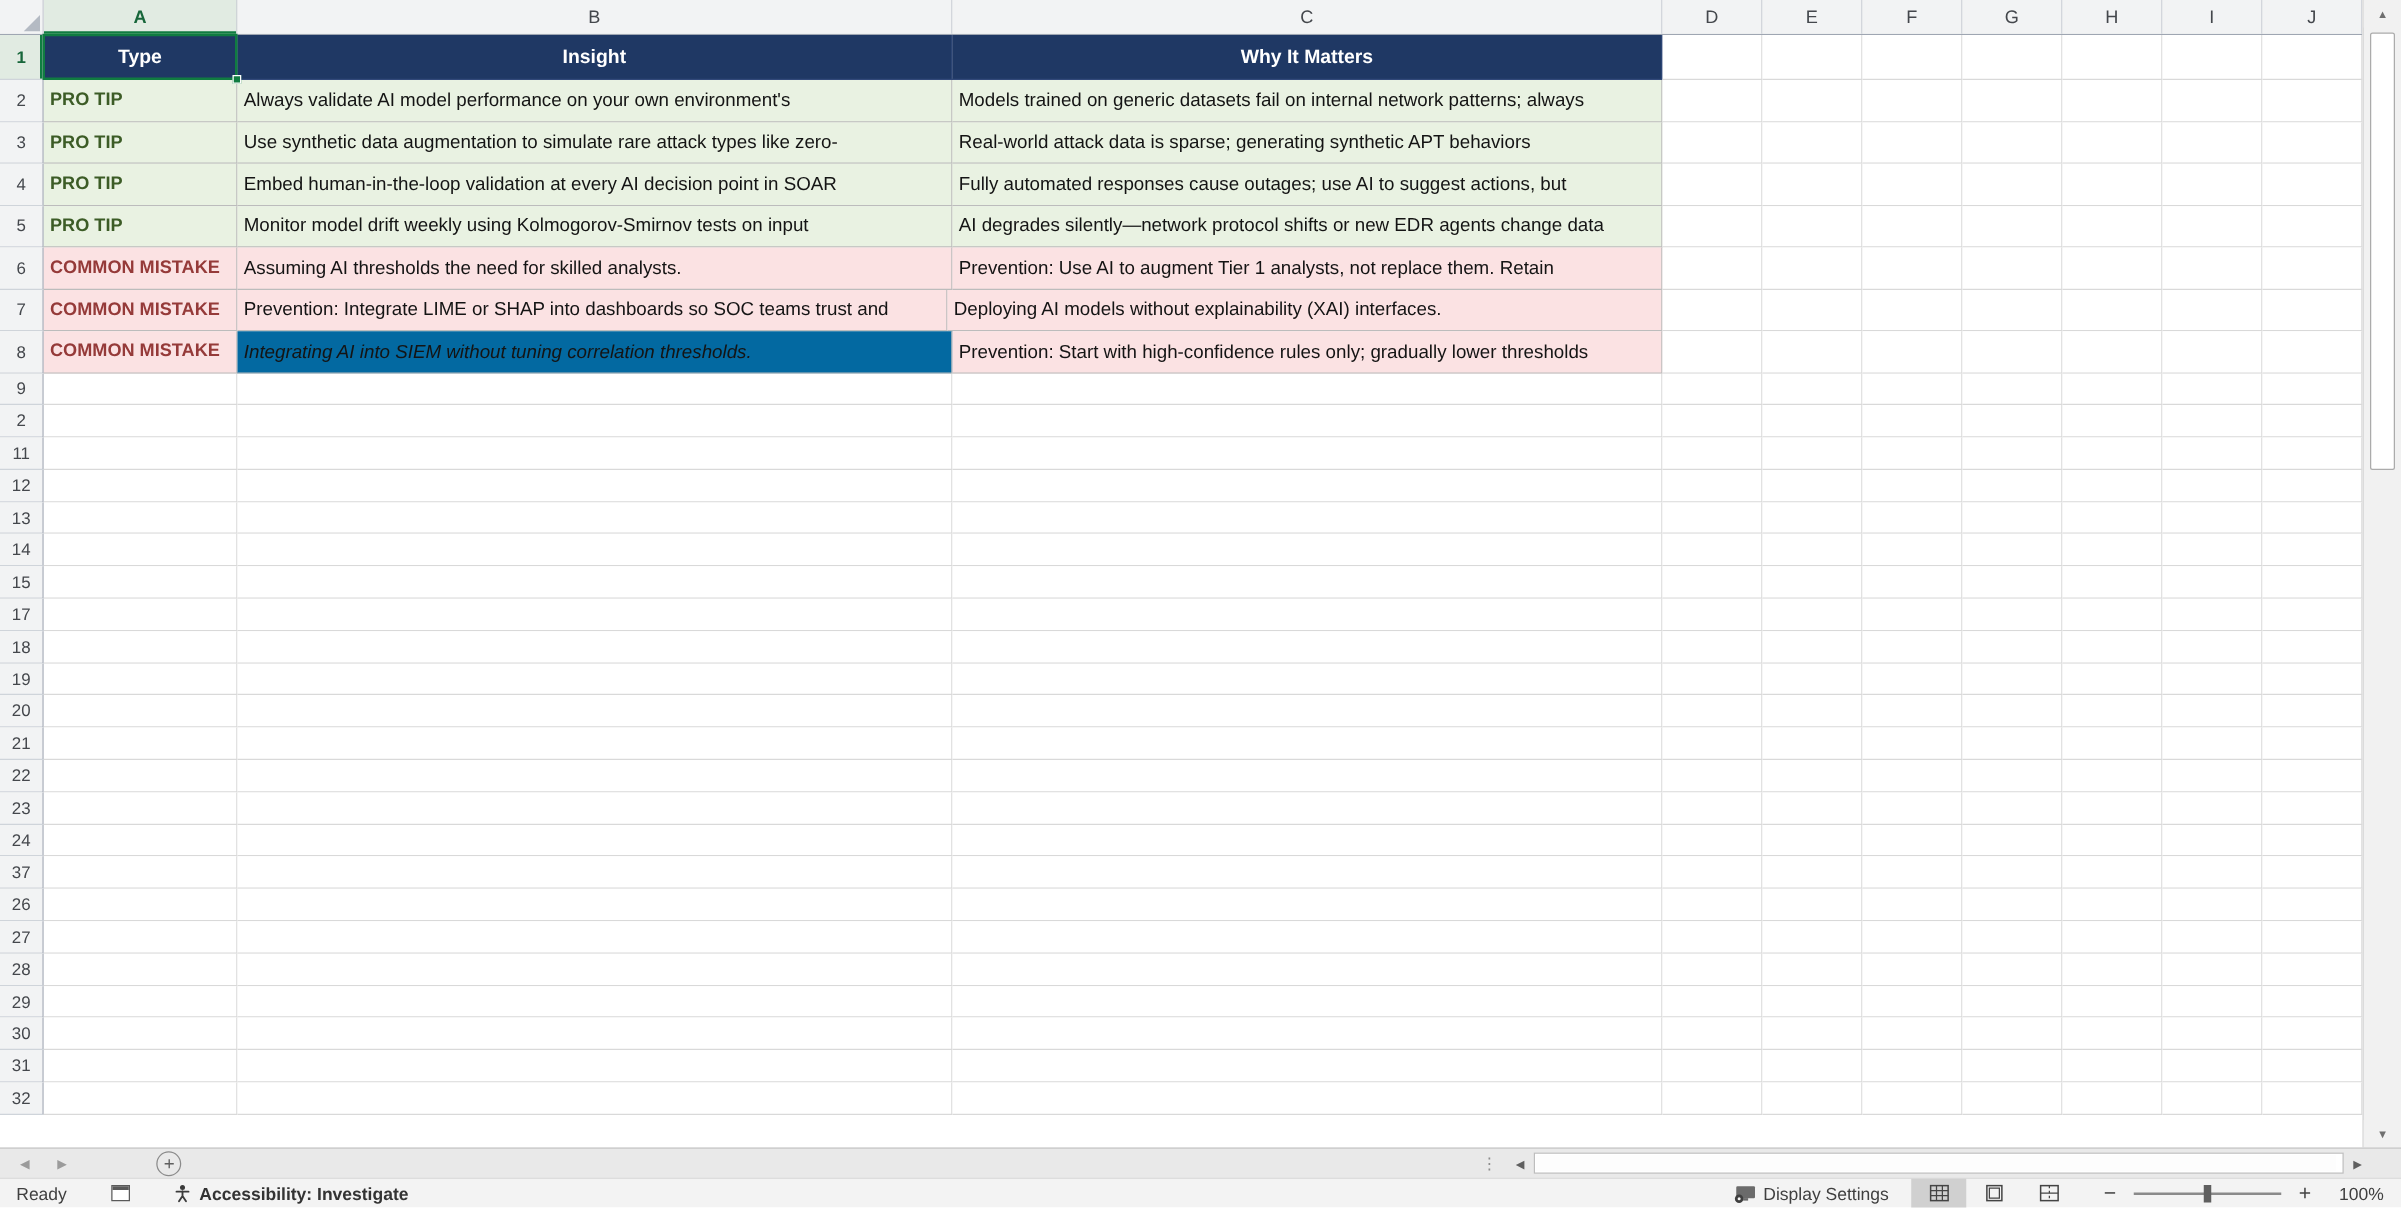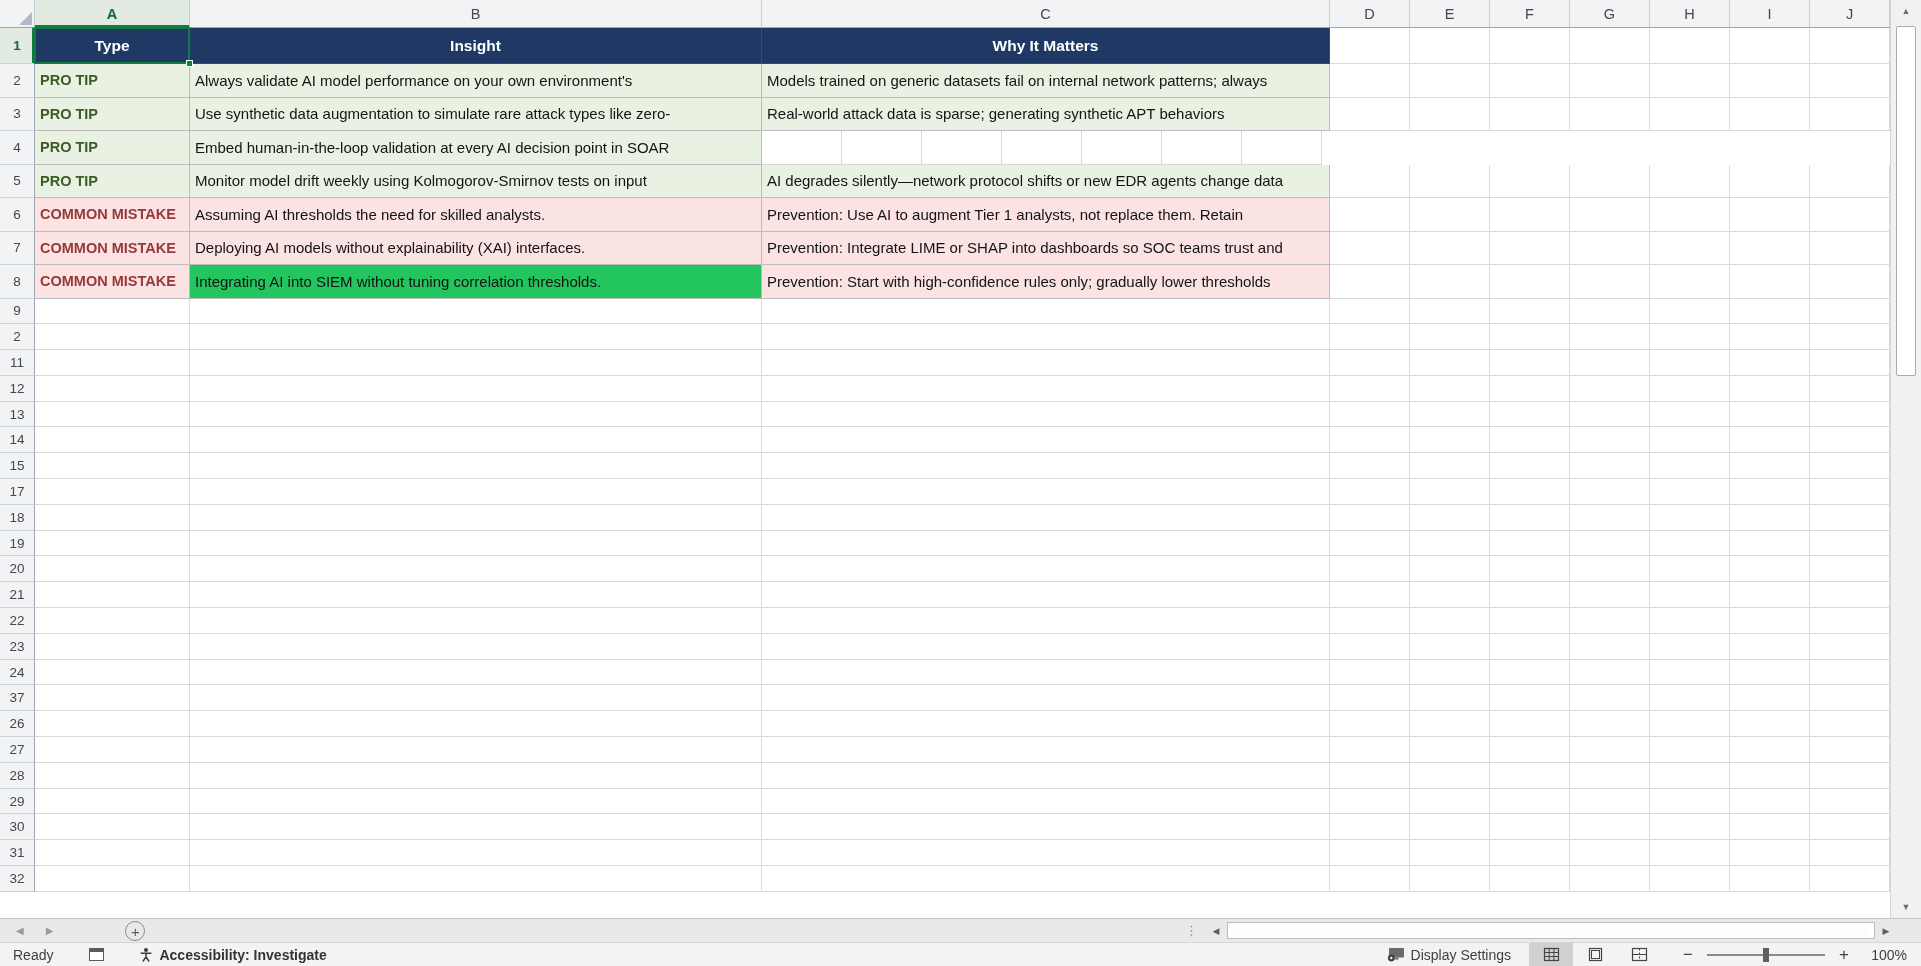--- a/index.html
+++ b/index.html
@@ -64,21 +64,21 @@
   .tab-right-pad { width:26px; }
 
   
   .statusbar { position:absolute; top:942px; left:0; width:1921px; height:24px; background:#f3f3f3;
     border-top:1px solid #d6d6d6; display:flex; align-items:center; font-size:14px; color:#3f3f3f; }
   .sb-ready { margin-left:13px; }
   .macro-icon { width:15px; height:13px; border:1px solid #5a5a5a; position:relative; margin-left:36px; background:#fff; }
   .macro-icon::before { content:""; position:absolute; left:0; right:0; top:0; height:3px; background:#5a5a5a; }
   .acc-group { display:flex; align-items:center; gap:5px; margin-left:34px; font-weight:bold; color:#333; }
   .sb-spacer { flex:1; }
-  .disp-group { display:flex; align-items:flex-start; gap:6px; margin-right:18px; }
+  .disp-group { display:flex; align-items:flex-end; gap:6px; margin-right:18px; }
   .view-group { display:flex; align-items:center; margin-right:20px; }
   .view-btn { width:44px; height:24px; display:flex; align-items:center; justify-content:center; }
   .view-btn.active { background:#d0d0d0; }
   .zoom-group { display:flex; align-items:center; gap:12px; margin-right:14px; }
   .zoom-btn { font-size:17px; color:#444; width:14px; text-align:center; }
   .zoom-track { width:118px; height:2px; background:#8a8a8a; position:relative; }
   .zoom-thumb { position:absolute; left:56px; top:-6px; width:6px; height:14px; background:#5f5f5f; }
   .zoom-pct { width:44px; text-align:right; }
 </style>
 </head>
@@ -139,20 +139,21 @@
           <div class="cell" style="width: 80px;"></div>
           <div class="cell" style="width: 80px;"></div>
           <div class="cell" style="width: 80px;"></div>
           <div class="cell" style="width: 80px;"></div>
           <div class="cell" style="width: 80px;"></div>
         </div>
         <div class="row" style="height: 33.5px;">
           <div class="rowhdr">4</div>
           <div class="cell tcell typecell" style="width: 155px; background: rgb(233, 242, 226); color: rgb(60, 92, 38);">PRO TIP</div>
           <div class="cell tcell" style="width: 572px; background: rgb(233, 242, 226);">Embed human-in-the-loop validation at every AI decision point in SOAR</div>
+          <div class="cell tcell" style="width: 568px; background: rgb(233, 242, 226);">Fully automated responses cause outages; use AI to suggest actions, but</div>
           <div class="cell" style="width: 80px;"></div>
           <div class="cell" style="width: 80px;"></div>
           <div class="cell" style="width: 80px;"></div>
           <div class="cell" style="width: 80px;"></div>
           <div class="cell" style="width: 80px;"></div>
           <div class="cell" style="width: 80px;"></div>
           <div class="cell" style="width: 80px;"></div>
         </div>
         <div class="row" style="height: 33.5px;">
           <div class="rowhdr">5</div>
@@ -176,34 +177,34 @@
           <div class="cell" style="width: 80px;"></div>
           <div class="cell" style="width: 80px;"></div>
           <div class="cell" style="width: 80px;"></div>
           <div class="cell" style="width: 80px;"></div>
           <div class="cell" style="width: 80px;"></div>
           <div class="cell" style="width: 80px;"></div>
         </div>
         <div class="row" style="height: 33.5px;">
           <div class="rowhdr">7</div>
           <div class="cell tcell typecell" style="width: 155px; background: rgb(251, 226, 227); color: rgb(149, 58, 57);">COMMON MISTAKE</div>
+          <div class="cell tcell" style="width: 568px; background: rgb(251, 226, 227);">Prevention: Integrate LIME or SHAP into dashboards so SOC teams trust and</div>
           <div class="cell tcell" style="width: 572px; background: rgb(251, 226, 227);">Deploying AI models without explainability (XAI) interfaces.</div>
-          <div class="cell tcell" style="width: 568px; background: rgb(251, 226, 227);">Prevention: Integrate LIME or SHAP into dashboards so SOC teams trust and</div>
           <div class="cell" style="width: 80px;"></div>
           <div class="cell" style="width: 80px;"></div>
           <div class="cell" style="width: 80px;"></div>
           <div class="cell" style="width: 80px;"></div>
           <div class="cell" style="width: 80px;"></div>
           <div class="cell" style="width: 80px;"></div>
           <div class="cell" style="width: 80px;"></div>
         </div>
         <div class="row" style="height: 33.5px;">
           <div class="rowhdr">8</div>
           <div class="cell tcell typecell" style="width: 155px; background: rgb(251, 226, 227); color: rgb(149, 58, 57);">COMMON MISTAKE</div>
-          <div class="cell tcell" style="width: 572px; background: #22c55e;">Integrating AI into SIEM without tuning correlation thresholds.</div>
+          <div class="cell tcell" style="width: 572px; background: #0369a1; font-style: italic;">Integrating AI into SIEM without tuning correlation thresholds.</div>
           <div class="cell tcell" style="width: 568px; background: rgb(251, 226, 227);">Prevention: Start with high-confidence rules only; gradually lower thresholds</div>
           <div class="cell" style="width: 80px;"></div>
           <div class="cell" style="width: 80px;"></div>
           <div class="cell" style="width: 80px;"></div>
           <div class="cell" style="width: 80px;"></div>
           <div class="cell" style="width: 80px;"></div>
           <div class="cell" style="width: 80px;"></div>
           <div class="cell" style="width: 80px;"></div>
         </div>
         <div class="row" style="height: 25.8px;">

